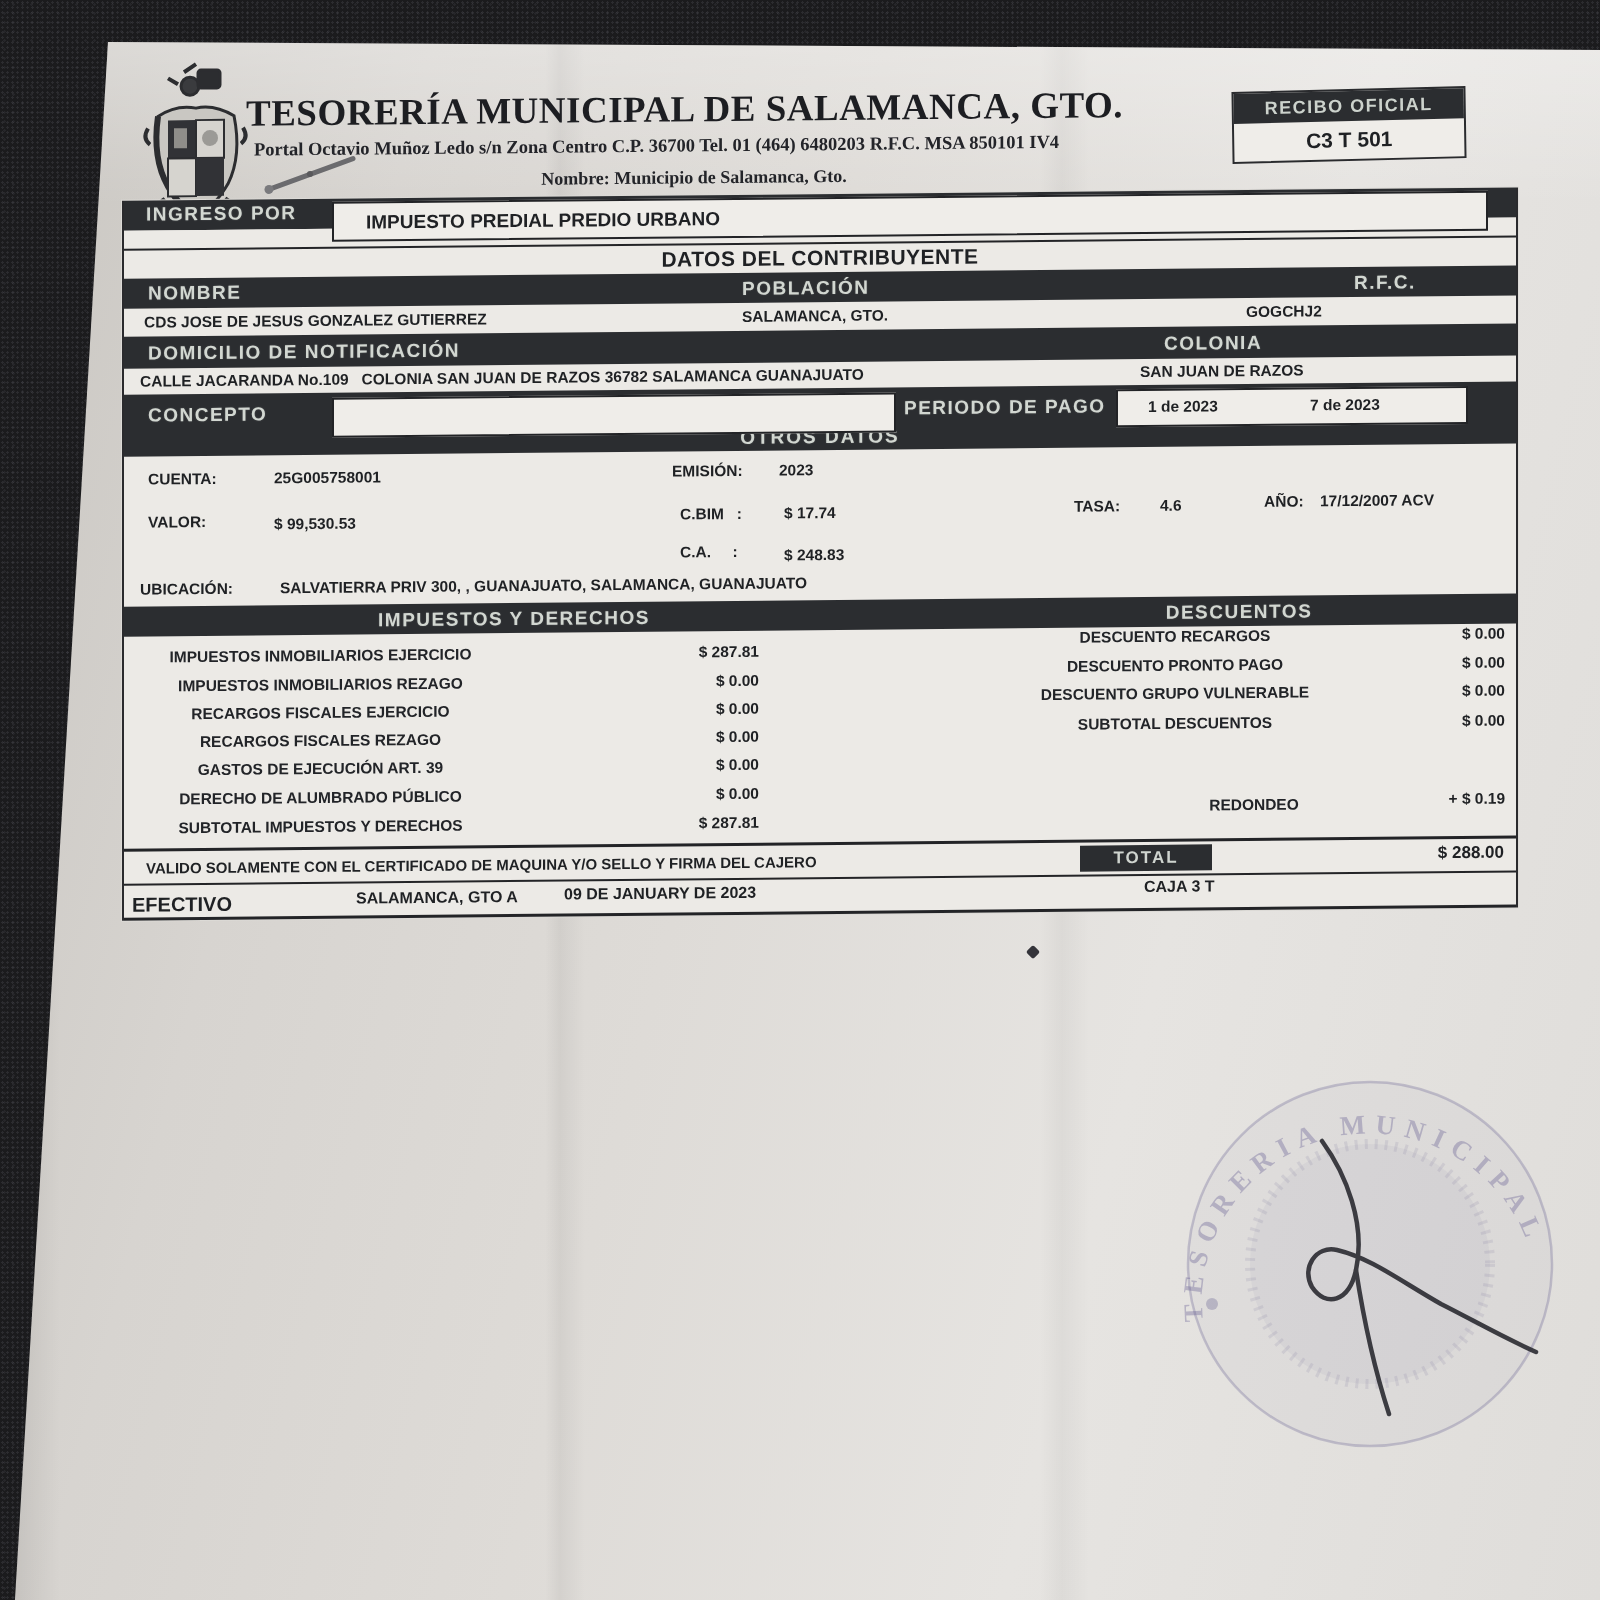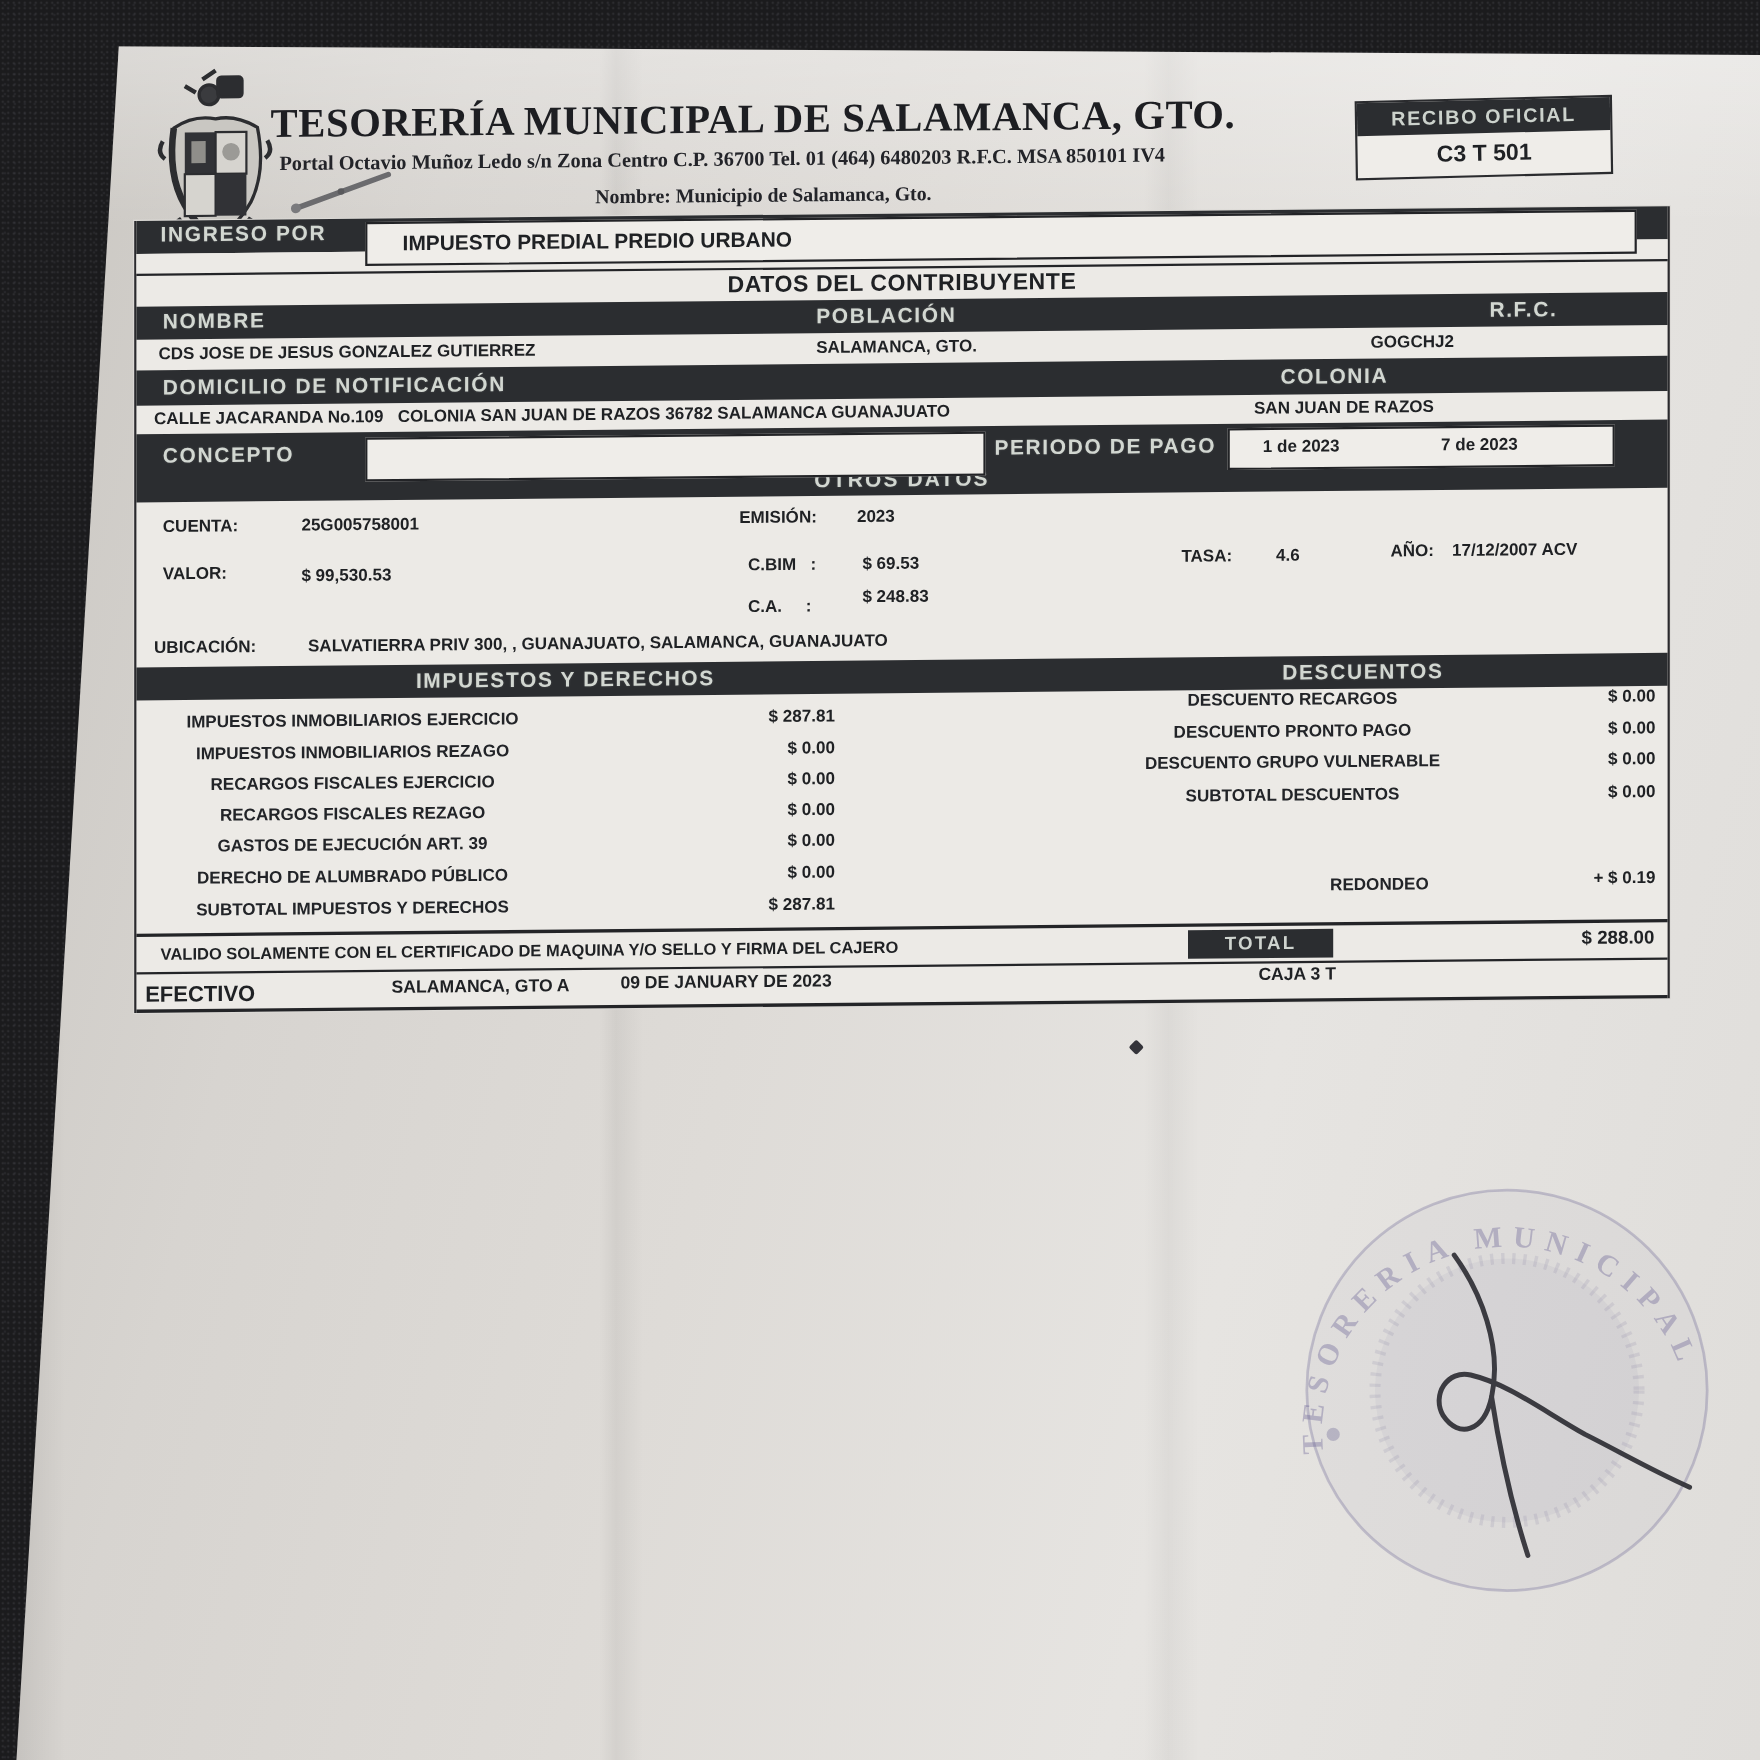--- a/index.html
+++ b/index.html
@@ -148,27 +148,27 @@
       </div>
 
       <div class="row r9">
         <span class="v" style="left:24px;top:14px">CUENTA:</span>
         <span class="v" style="left:150px;top:14px">25G005758001</span>
         <span class="v" style="left:548px;top:11px">EMISIÓN:</span>
         <span class="v" style="left:655px;top:11px">2023</span>
         <span class="v" style="left:24px;top:57px">VALOR:</span>
         <span class="v" style="left:150px;top:60px">$ 99,530.53</span>
         <span class="v" style="left:556px;top:54px">C.BIM   :</span>
-        <span class="v" style="left:660px;top:54px">$ 69.53</span>
+        <span class="v" style="left:660px;top:54px">$ 17.74</span>
         <span class="v" style="left:950px;top:50px">TASA:</span>
         <span class="v" style="left:1036px;top:50px">4.6</span>
         <span class="v" style="left:1140px;top:47px">AÑO:</span>
         <span class="v" style="left:1196px;top:47px">17/12/2007 ACV</span>
         <span class="v" style="left:556px;top:92px">C.A.     :</span>
-        <span class="v" style="left:660px;top:84px">$ 248.83</span>
+        <span class="v" style="left:660px;top:96px">$ 248.83</span>
         <span class="v" style="left:16px;top:124px">UBICACIÓN:</span>
         <span class="v" style="left:156px;top:124px">SALVATIERRA PRIV 300, , GUANAJUATO, SALAMANCA, GUANAJUATO</span>
       </div>
 
       <div class="row r10 bar">
         <span class="lbl" style="left:180px;top:5px;width:420px;text-align:center">IMPUESTOS Y DERECHOS</span>
         <span class="lbl" style="left:905px;top:5px;width:420px;text-align:center">DESCUENTOS</span>
       </div>
 
       <div class="row r11">

